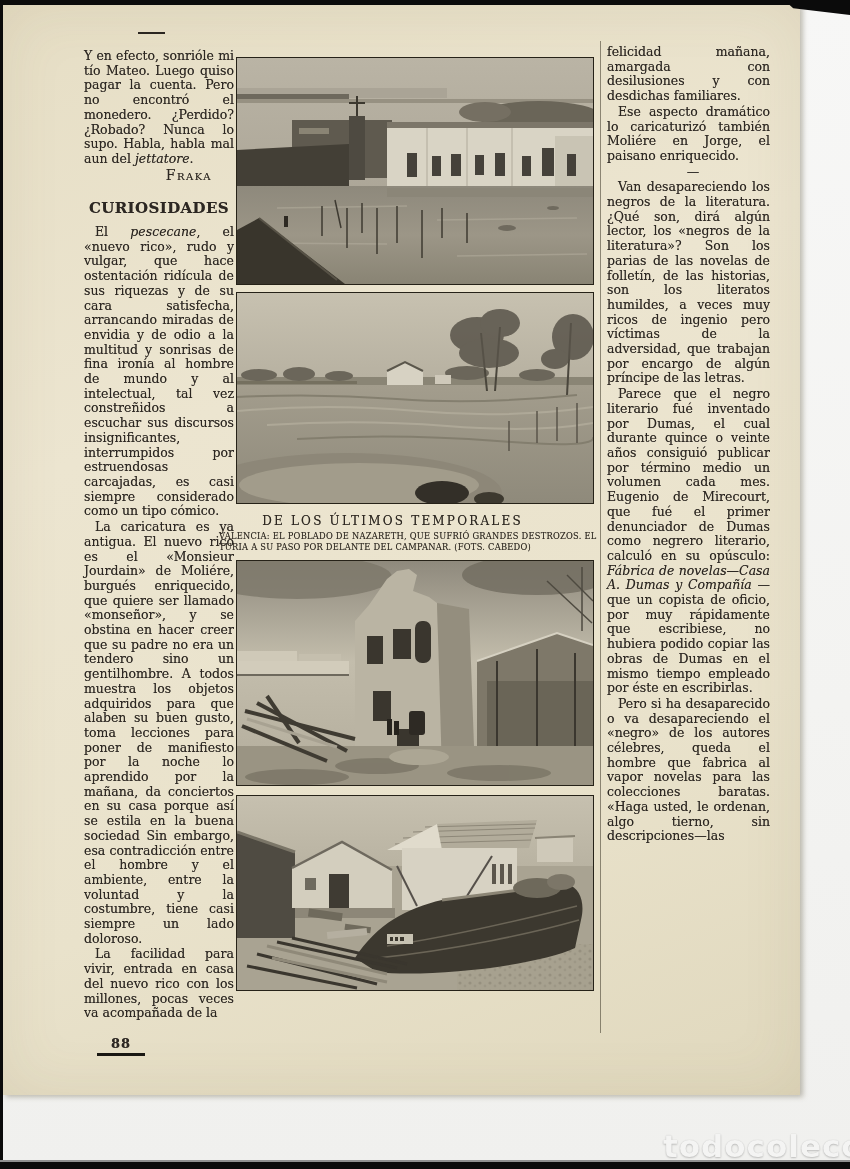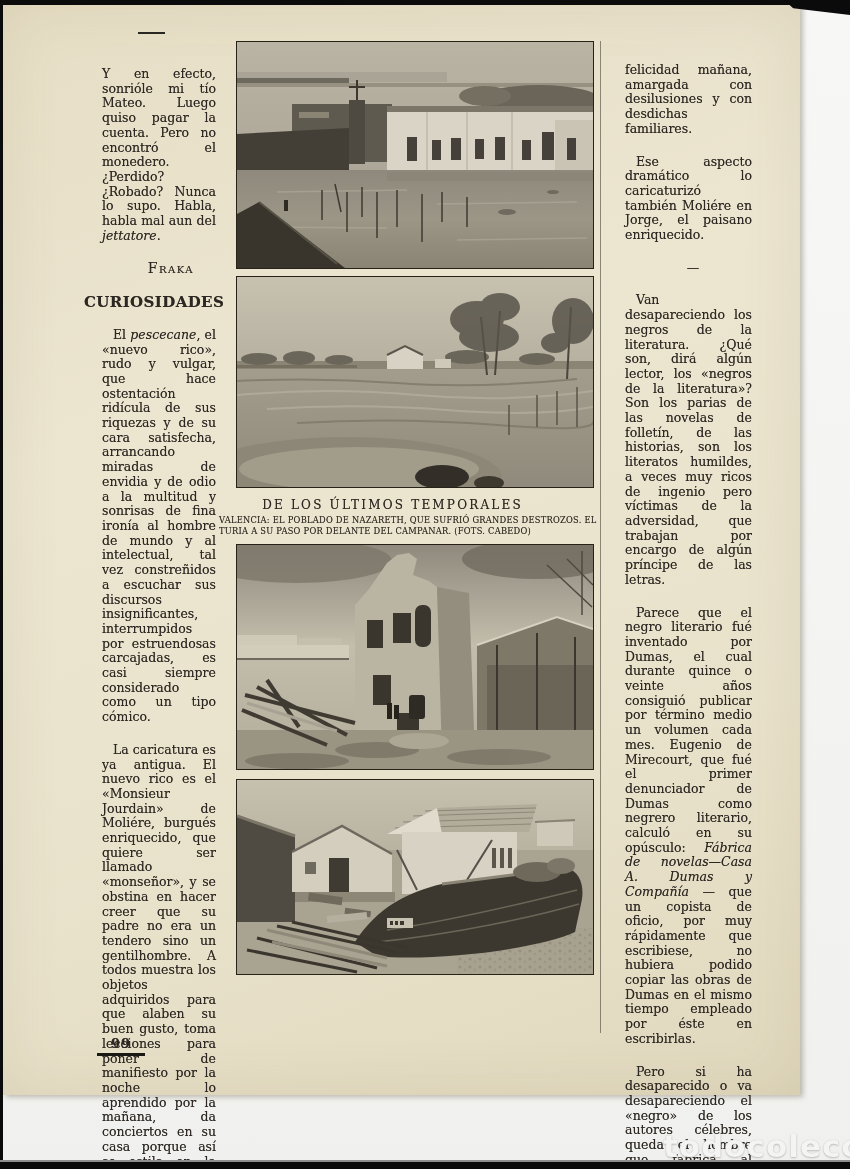--- a/index.html
+++ b/index.html
@@ -16,29 +16,29 @@
   .page{position:absolute;left:3px;top:5px;width:797px;height:1090px;
     background:linear-gradient(160deg,#e6dec5 0%,#ece5d0 35%,#e9e2cb 70%,#e0d8bd 100%);
     box-shadow:3px 2px 5px rgba(90,80,55,.35), inset 0 0 60px rgba(120,100,60,.10);
     color:#2c2722;}
   .page *{text-shadow:0 0 .4px rgba(44,39,34,.55);}
   .dash-top{position:absolute;left:135px;top:27px;width:27px;height:2px;background:#2b2620;}
   
   .col{position:absolute;text-align:justify;font-size:12.5px;line-height:14.7px;}
   .col-left{left:81px;top:44px;width:150px;}
   .col-right{left:604px;top:40px;width:163px;}
-  .col p{margin:18px;text-indent:11px;}
+  .col p{margin:0;text-indent:11px;}
   .col p.noindent{text-indent:0;}
   .col p + p{margin-top:1px;}
   i{font-style:italic;}
   .signature{text-align:right;padding-right:22px;font-variant:small-caps;letter-spacing:1.5px;font-size:14px;margin-top:2px;}
-  .heading{font-size:15px;font-weight:bold;text-align:left;letter-spacing:.4px;margin:19px 0 9px 0;}
+  .heading{font-size:15px;font-weight:bold;text-align:center;letter-spacing:.4px;margin:19px 0 9px 0;}
   .rc-divider{text-align:center;text-indent:0;margin:9px 0 9px 0;letter-spacing:2px;}
   
-  .col-mid{position:absolute;left:233px;top:36px;width:313px;}
+  .col-mid{position:absolute;left:233px;top:52px;width:313px;}
   figure{margin:0;padding:0;border:1px solid #262218;background:#a9a394;overflow:hidden;}
   .ph1{width:356px;height:226px;}
   .ph2{width:356px;height:210px;margin-top:7px;}
   .ph3{width:356px;height:224px;margin-top:8px;}
   .ph4{width:356px;height:194px;margin-top:9px;}
   figure svg{display:block;width:100%;height:100%;}
   .caption-block{margin-top:10px;}
   .cap-title{font-size:12px;letter-spacing:2.2px;text-align:center;color:#2e2922;}
   .cap-sub{font-size:8.3px;letter-spacing:.25px;line-height:10.5px;text-align:left;color:#332e26;
     width:392px;margin-left:-17px;margin-top:3px;}
@@ -349,21 +349,21 @@
       <p>Ese aspecto dramático lo caricaturizó también Moliére en Jorge, el paisano enriquecido.</p>
       <p class="rc-divider">—</p>
       <p>Van desapareciendo los negros de la literatura. ¿Qué son, dirá algún lector, los «negros de la literatura»? Son los parias de las novelas de folletín, de las historias, son los literatos humildes, a veces muy ricos de ingenio pero víctimas de la adversidad, que trabajan por encargo de algún príncipe de las letras.</p>
       <p><span>Parece que el negro literario fué inventado por Dumas, el cual durante quince o veinte años consiguió publicar por término medio un volumen cada mes. Eugenio de Mirecourt, que fué el primer denunciador de Dumas como negrero literario, calculó en su opúsculo: </span><i>Fábrica de novelas—Casa A. Dumas y Compañía</i><span> — que un copista de oficio, por muy rápidamente que escribiese, no hubiera podido copiar las obras de Dumas en el mismo tiempo empleado por éste en escribirlas.</span></p>
       <p>Pero si ha desaparecido o va desapareciendo el «negro» de los autores célebres, queda el hombre que fabrica al vapor novelas para las colecciones baratas. «Haga usted, le ordenan, algo tierno, sin descripciones—las</p>
     </div>
 
     <div class="vrule"></div>
 
     <div class="page-number-wrap">
-      <span class="page-number">99</span>
+      <span class="page-number">88</span>
       <div class="page-number-rule"></div>
     </div>
   </div>
 
   <div class="watermark">todocoleccion</div>
 
   <div class="strip-top"></div>
   <div class="wedge-topright"></div>
   <div class="strip-left"></div>
   <div class="strip-bottom"></div>

